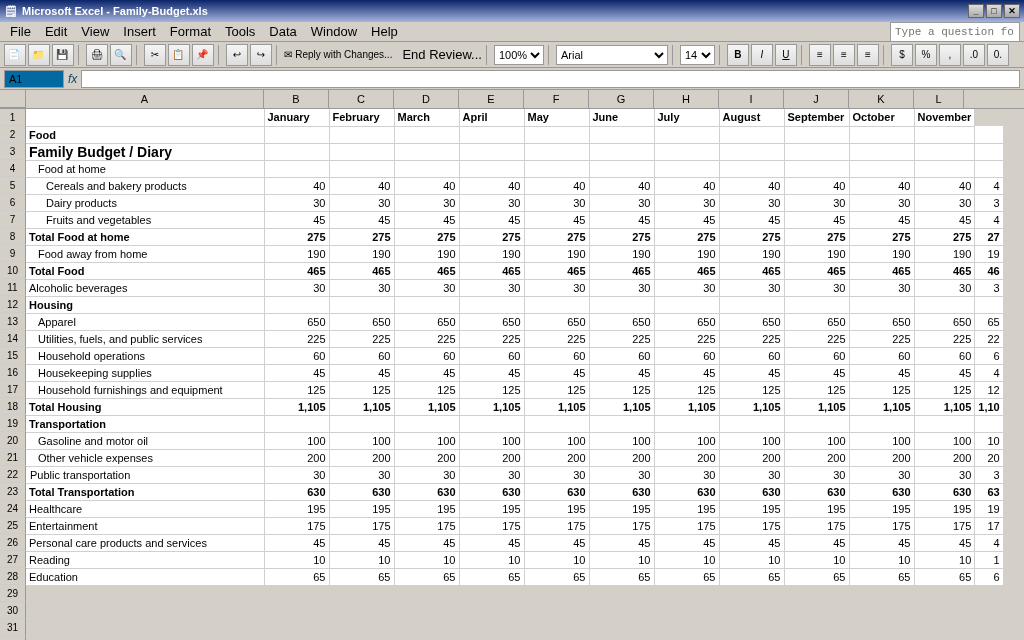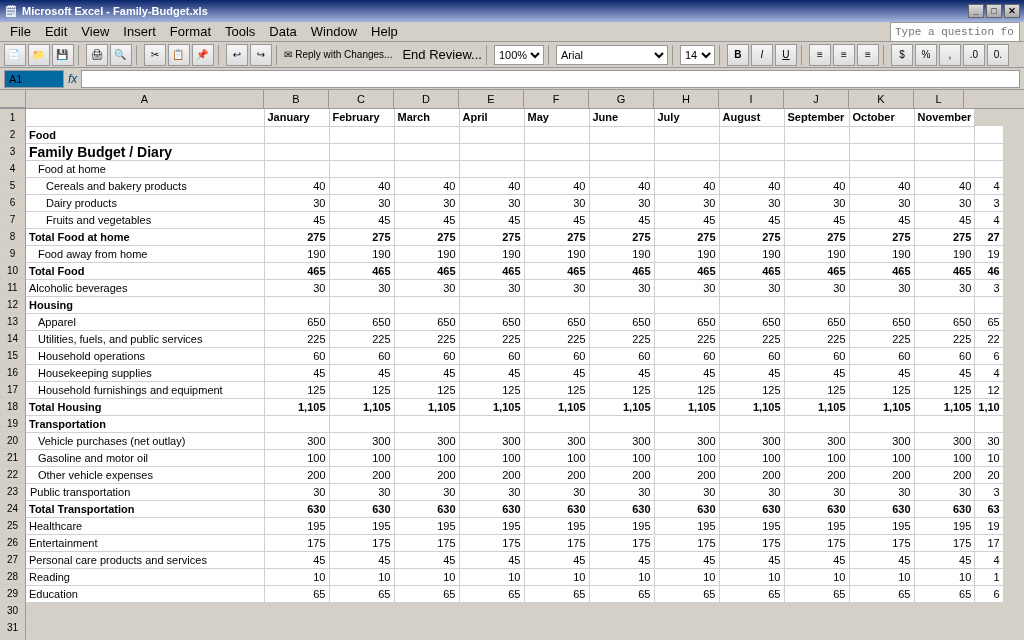--- a/index.html
+++ b/index.html
@@ -592,35 +592,20 @@
               <td class="col-f num"></td>
               <td class="col-g num"></td>
               <td class="col-h num"></td>
               <td class="col-i num"></td>
               <td class="col-j num"></td>
               <td class="col-k num"></td>
               <td class="col-l num"></td>
               <td class="undefined num"></td>
             </tr>
             <tr>
-              <td class="col-a" style="padding-left: 12px;">Vehicle purchases (net outlay)</td>
-              <td class="col-b num">300</td>
-              <td class="col-c num">300</td>
-              <td class="col-d num">300</td>
-              <td class="col-e num">300</td>
-              <td class="col-f num">300</td>
-              <td class="col-g num">300</td>
-              <td class="col-h num">300</td>
-              <td class="col-i num">300</td>
-              <td class="col-j num">300</td>
-              <td class="col-k num">300</td>
-              <td class="col-l num">300</td>
-              <td class="undefined num">30</td>
-            </tr>
-            <tr>
               <td class="col-a" style="padding-left: 12px;">Gasoline and motor oil</td>
               <td class="col-b num">100</td>
               <td class="col-c num">100</td>
               <td class="col-d num">100</td>
               <td class="col-e num">100</td>
               <td class="col-f num">100</td>
               <td class="col-g num">100</td>
               <td class="col-h num">100</td>
               <td class="col-i num">100</td>
               <td class="col-j num">100</td>

